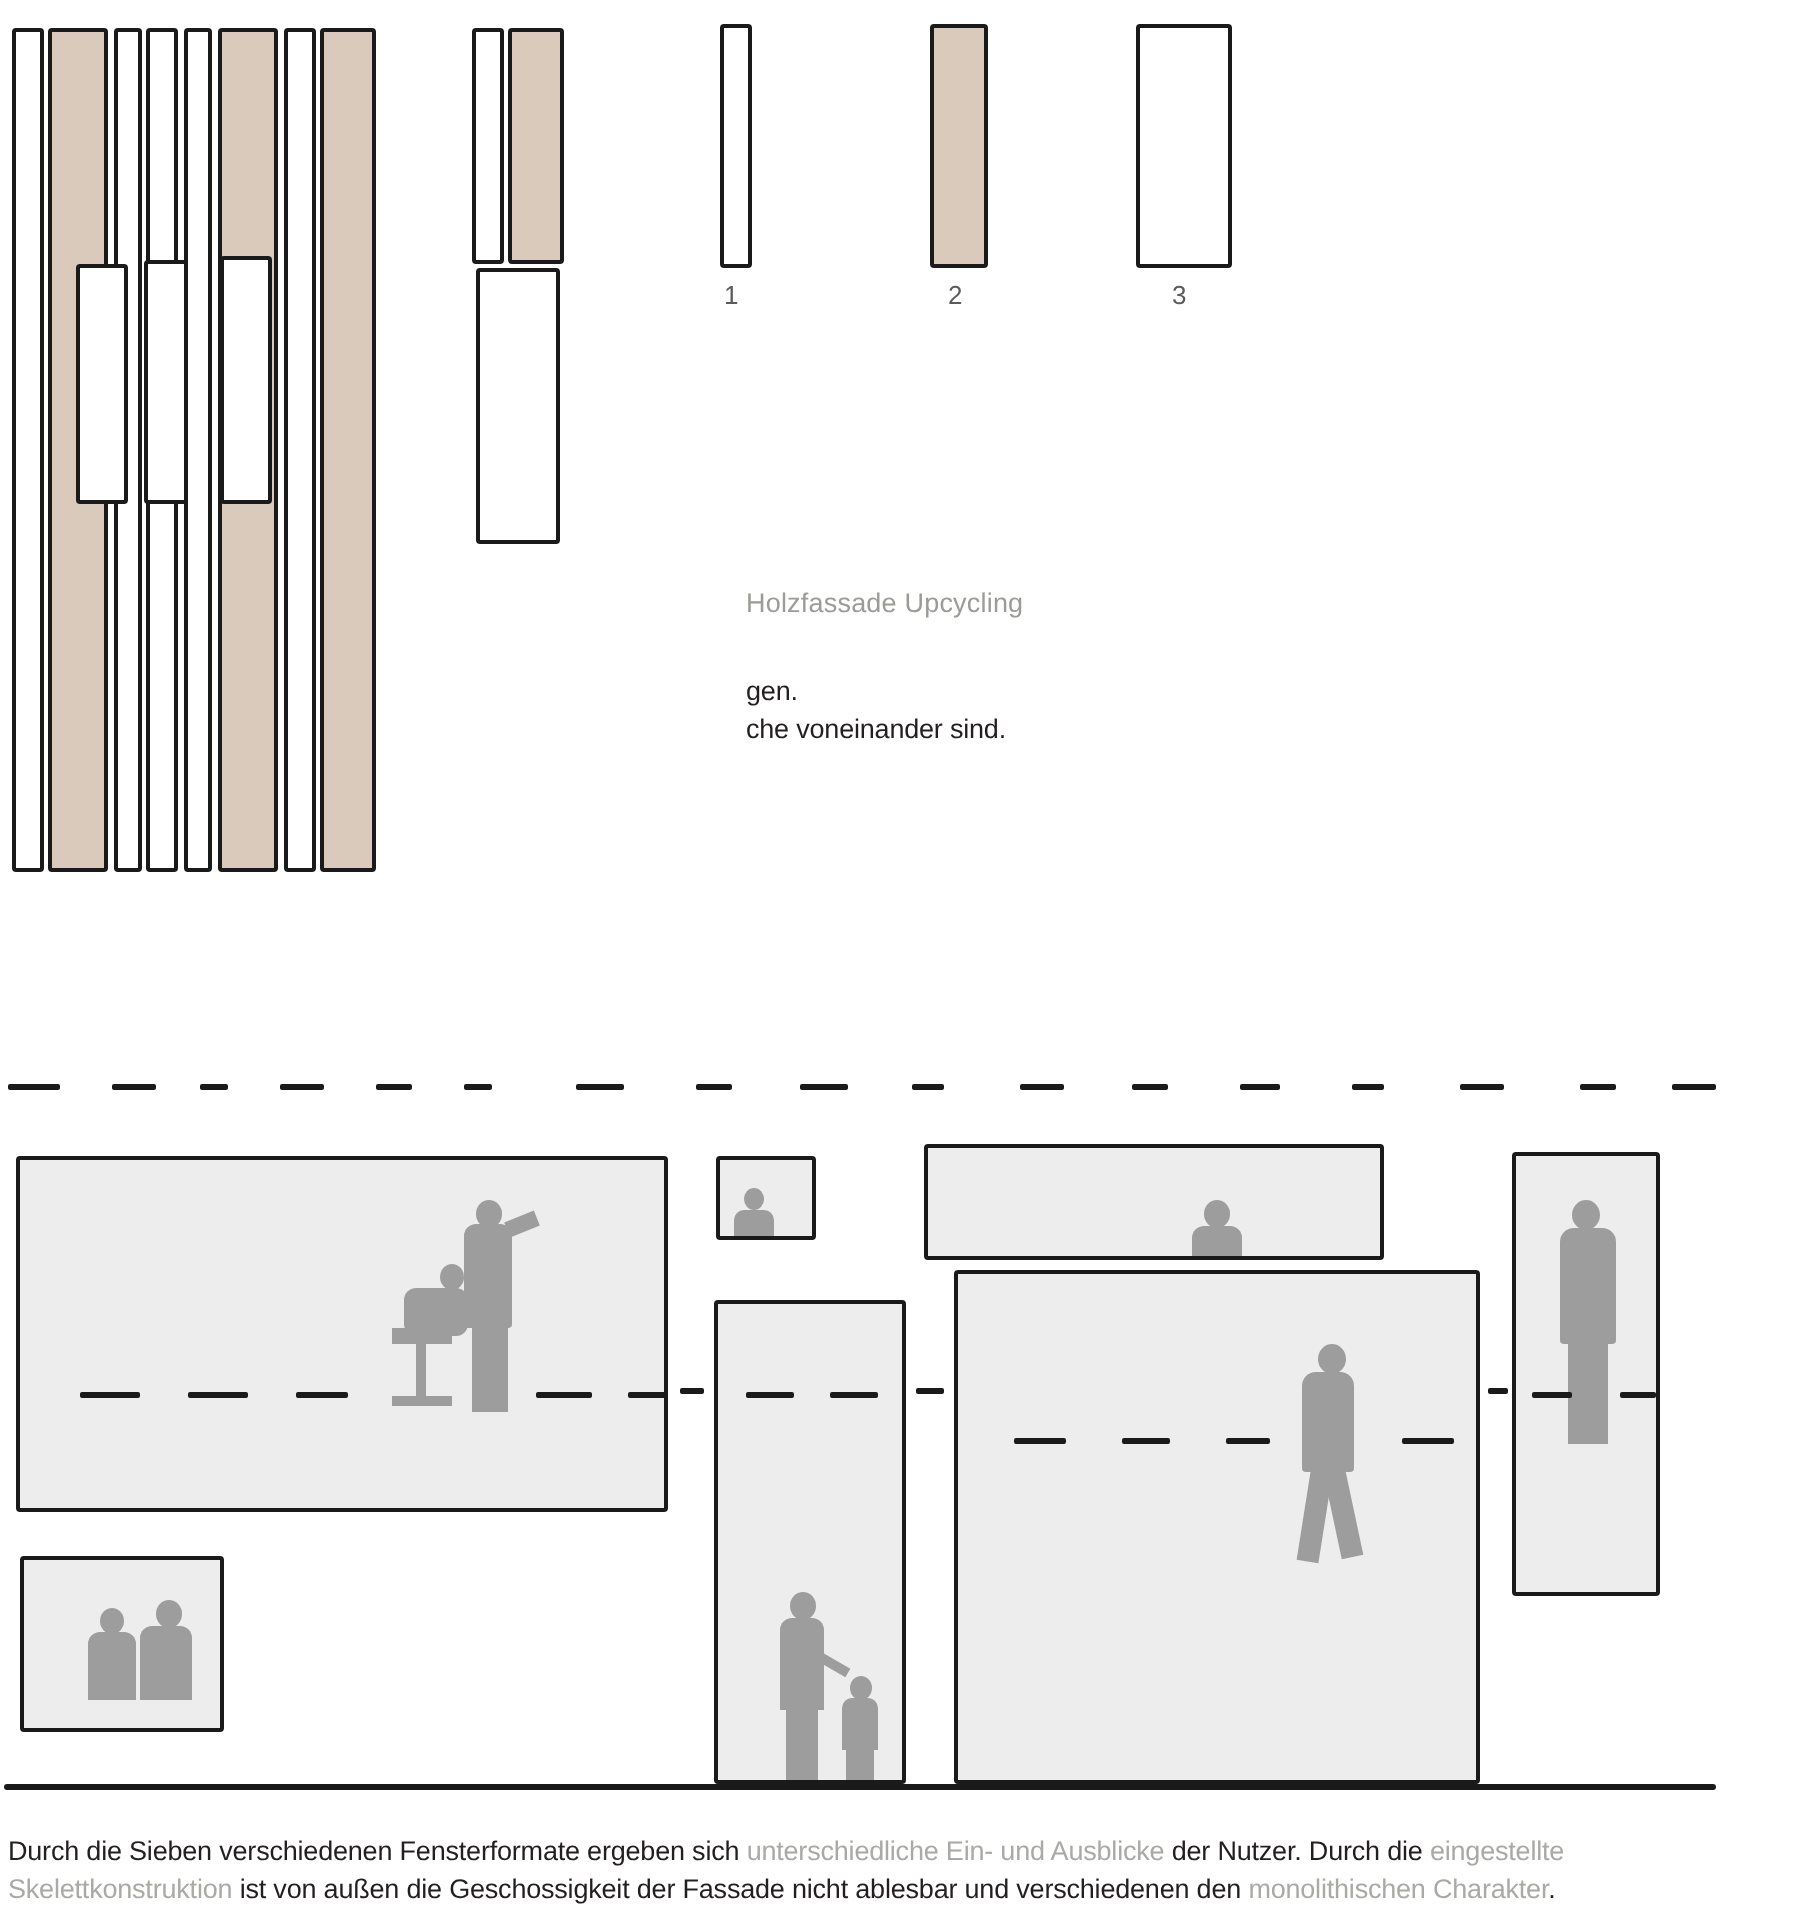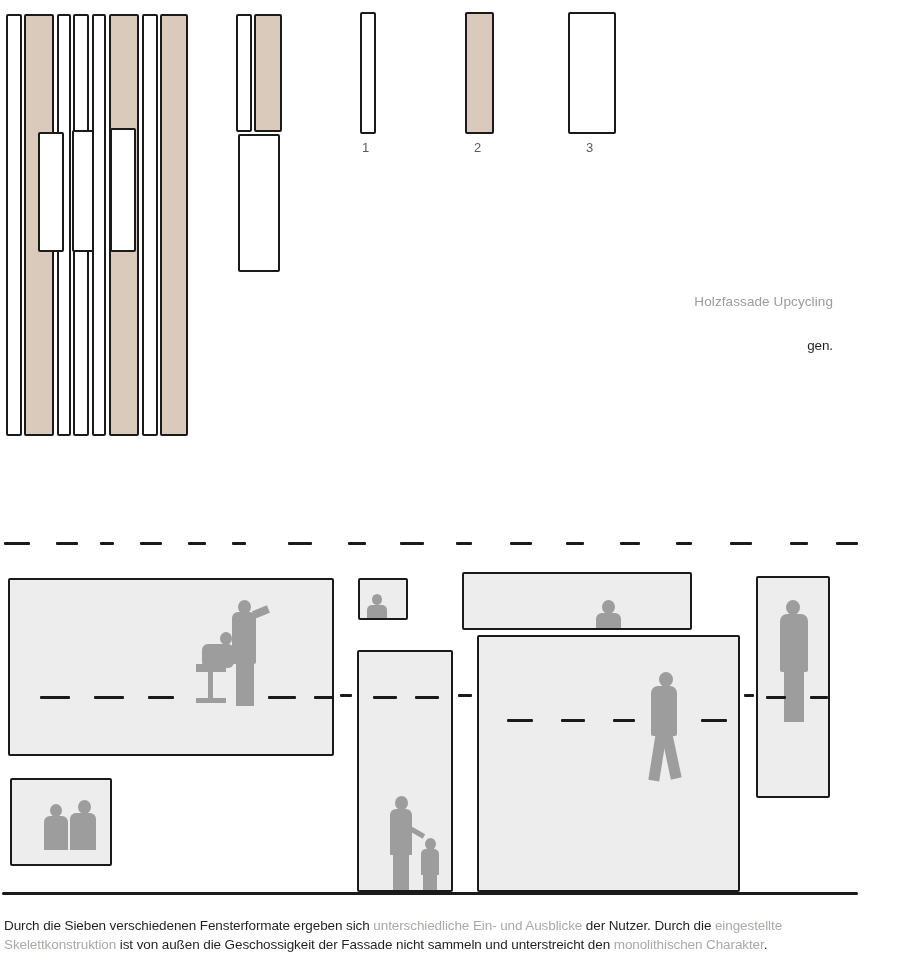--- a/index.html
+++ b/index.html
@@ -43,24 +43,23 @@
   .sample-label {
     position: absolute;
     font-size: 13px;
     color: #5b5b5b;
     font-family: "Liberation Sans", sans-serif;
   }
 
   
   .text-block {
     position: absolute;
-    left: 363px;
+    left: 373px;
     top: 294px;
     width: 470px;
-    text-align: right;
   }
   .text-title {
     font-size: 13.5px;
     color: #9b9b98;
     margin: 0 0 28px 0;
     letter-spacing: 0.1px;
   }
   .text-body {
     font-size: 13.5px;
     line-height: 18.6px;
@@ -165,20 +164,21 @@
     <div class="plank" style="left:465px;top:12px;width:29px;height:122px;background:#d9cabb;"></div>
     <div class="sample-label" style="left:474px;top:140px;">2</div>
 
     <div class="plank" style="left:568px;top:12px;width:48px;height:122px;background:#ffffff;"></div>
     <div class="sample-label" style="left:586px;top:140px;">3</div>
 
     <div class="text-block">
       <p class="text-title">Holzfassade Upcycling</p>
       <p class="text-body">
         <span>gen.</span>
+        <span>che voneinander sind.</span>
       </p>
     </div>
   </div>
 
   <div class="facade">
 
     <div class="dash-row">
       <div class="dash" style="left:4px;width:26px;"></div>
       <div class="dash" style="left:56px;width:22px;"></div>
       <div class="dash" style="left:100px;width:14px;"></div>
@@ -265,16 +265,16 @@
 
     <div class="mid-dash" style="left:340px;top:174px;width:12px;"></div>
     <div class="mid-dash" style="left:458px;top:174px;width:14px;"></div>
     <div class="mid-dash" style="left:744px;top:174px;width:10px;"></div>
 
     <div class="ground-line"></div>
   </div>
 
   <div class="caption">
     <span>Durch die Sieben verschiedenen Fensterformate ergeben sich </span><span class="muted">unterschiedliche Ein- und Ausblicke</span><span> der Nutzer. Durch die </span><span class="muted">eingestellte</span>
-    <span class="muted">Skelettkonstruktion</span><span> ist von außen die Geschossigkeit der Fassade nicht sammeln und unterstreicht den </span><span class="muted">monolithischen Charakter</span><span>.</span>
+    <span class="muted">Skelettkonstruktion</span><span> ist von außen die Geschossigkeit der Fassade nicht ablesbar und verschiedenen den </span><span class="muted">monolithischen Charakter</span><span>.</span>
   </div>
 
 </div>
 
 </body></html>

